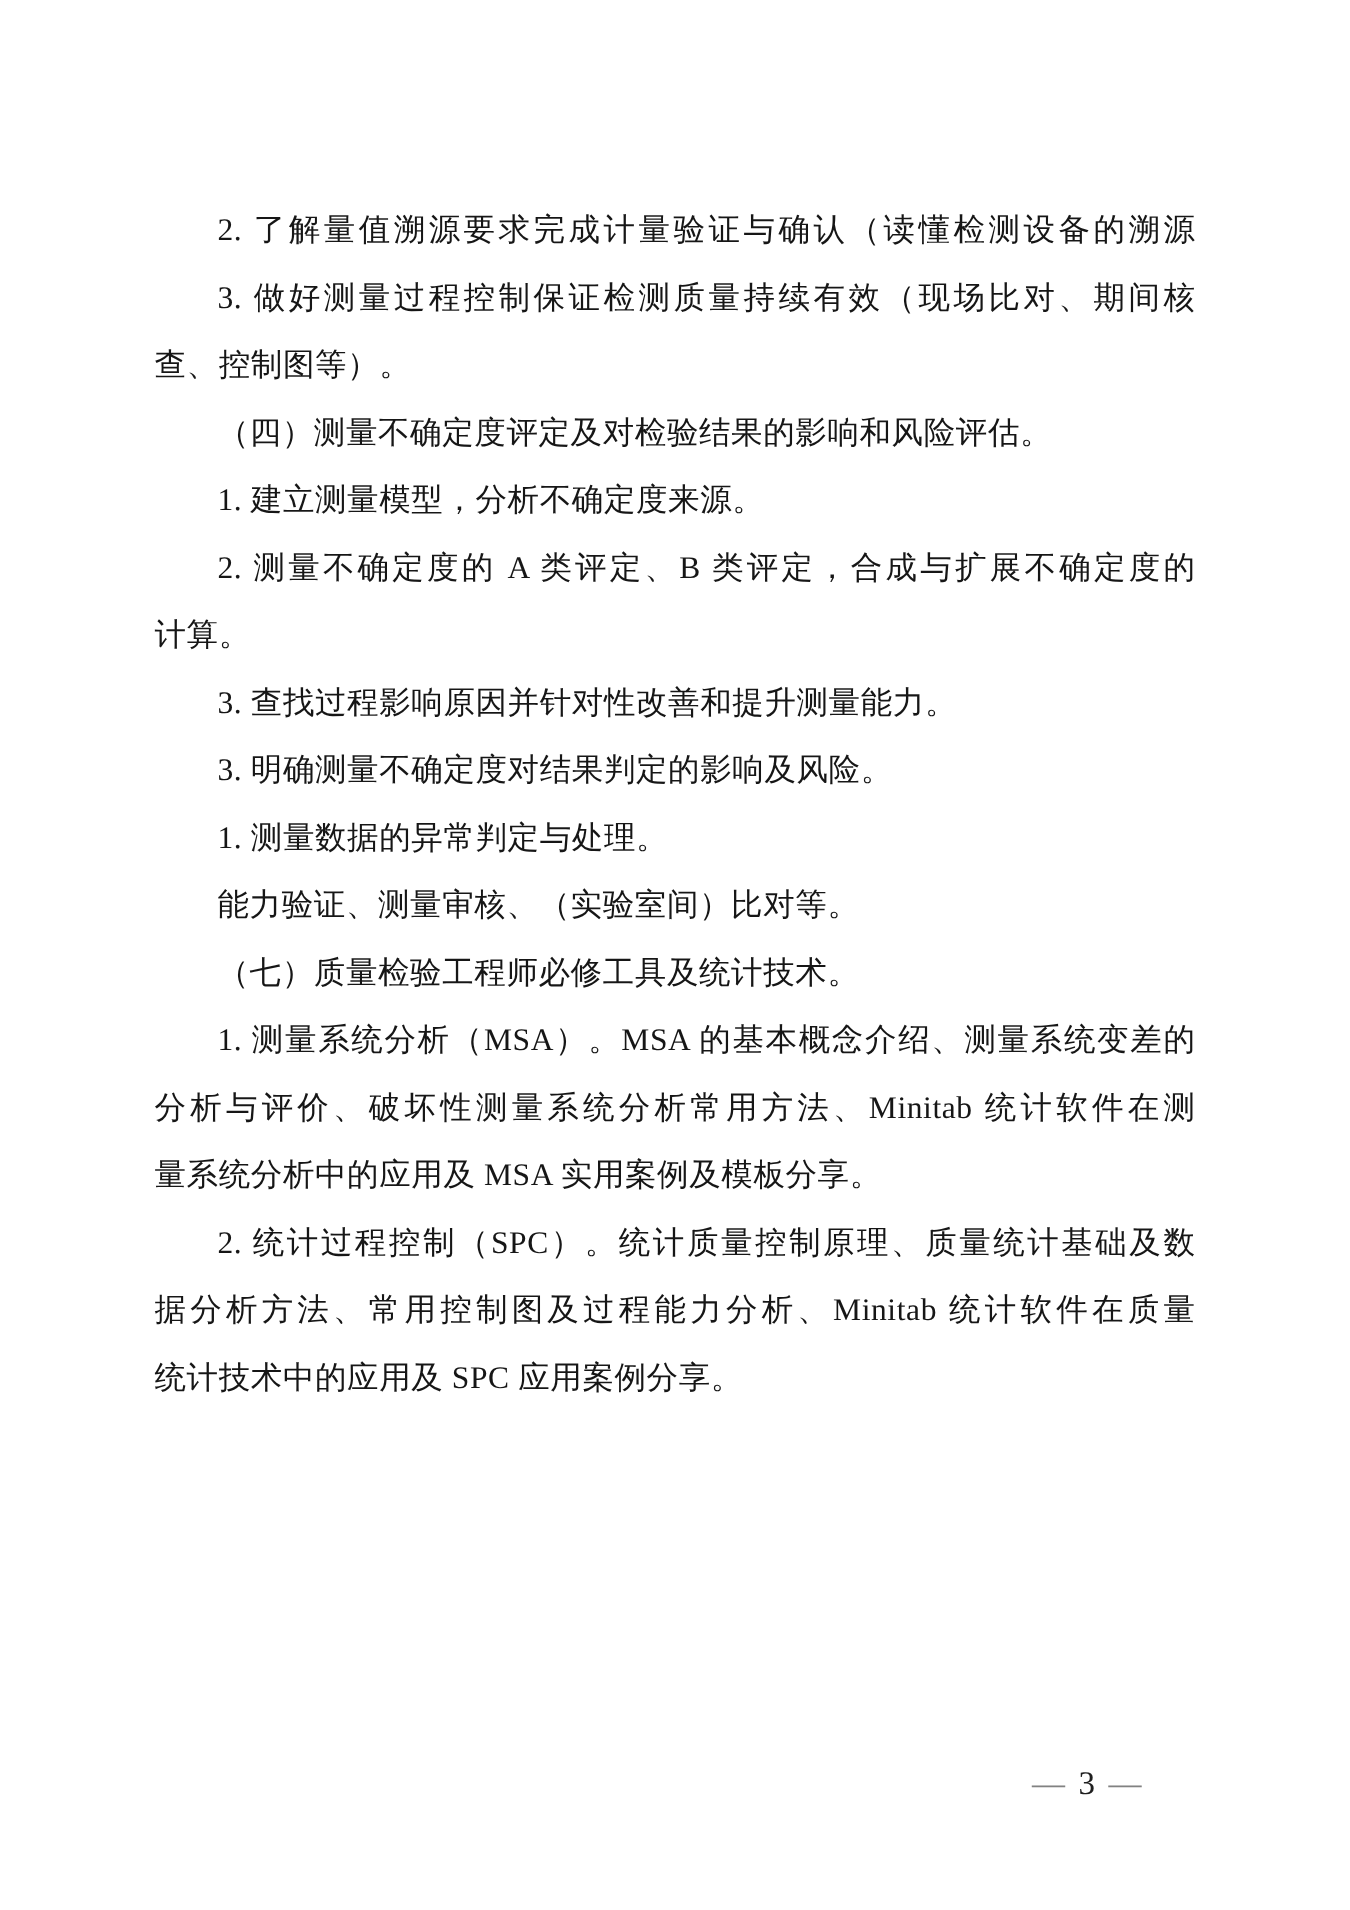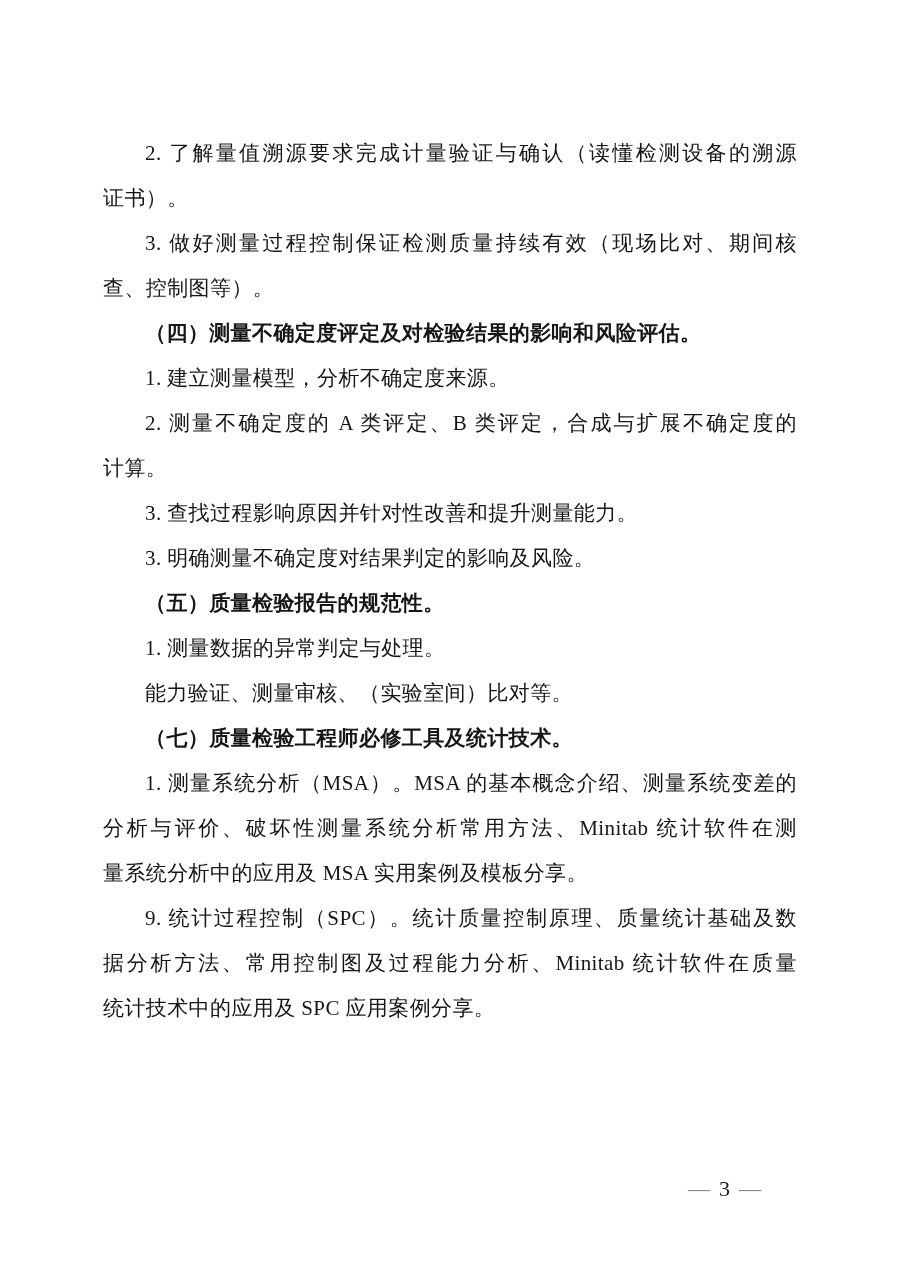--- a/index.html
+++ b/index.html
@@ -34,21 +34,21 @@
     overflow: hidden;
     white-space: normal;
   }
   .line.fill {
     text-align-last: justify;
   }
   .line.indent {
     text-indent: 2em;
   }
   .line.bold {
-    font-weight: 700;
+    font-weight: 400;
   }
   .footer {
     position: absolute;
     left: 0;
     top: 1166px;
     width: 770px;
     height: 45px;
     line-height: 45px;
     text-align: right;
     font-size: 22px;
@@ -61,36 +61,34 @@
     color: #1f1f1f;
   }
 </style>
 </head>
 <body>
 
 <div class="page">
   <div class="content">
 
   <p class="line fill indent">2. 了解量值溯源要求完成计量验证与确认（读懂检测设备的溯源</p>
-      <p class="line">证书）。</p>
       <p class="line fill indent">3. 做好测量过程控制保证检测质量持续有效（现场比对、期间核</p>
       <p class="line">查、控制图等）。</p>
       <p class="line bold indent">（四）测量不确定度评定及对检验结果的影响和风险评估。</p>
       <p class="line indent">1. 建立测量模型，分析不确定度来源。</p>
       <p class="line fill indent">2. 测量不确定度的 A 类评定、B 类评定，合成与扩展不确定度的</p>
       <p class="line">计算。</p>
       <p class="line indent">3. 查找过程影响原因并针对性改善和提升测量能力。</p>
       <p class="line indent">3. 明确测量不确定度对结果判定的影响及风险。</p>
-      <p class="line bold indent">（五）质量检验报告的规范性。</p>
       <p class="line indent">1. 测量数据的异常判定与处理。</p>
       <p class="line indent">能力验证、测量审核、（实验室间）比对等。</p>
       <p class="line bold indent">（七）质量检验工程师必修工具及统计技术。</p>
       <p class="line fill indent">1. 测量系统分析（MSA）。MSA 的基本概念介绍、测量系统变差的</p>
       <p class="line fill">分析与评价、破坏性测量系统分析常用方法、Minitab 统计软件在测</p>
       <p class="line">量系统分析中的应用及 MSA 实用案例及模板分享。</p>
-      <p class="line fill indent">9. 统计过程控制（SPC）。统计质量控制原理、质量统计基础及数</p>
+      <p class="line fill indent">2. 统计过程控制（SPC）。统计质量控制原理、质量统计基础及数</p>
       <p class="line fill">据分析方法、常用控制图及过程能力分析、Minitab 统计软件在质量</p>
       <p class="line">统计技术中的应用及 SPC 应用案例分享。</p>
     </div>
   <div class="footer">
     <span class="dash">—</span><span class="num">3</span><span class="dash">—</span>
   </div>
 </div>
 
 </body></html>

